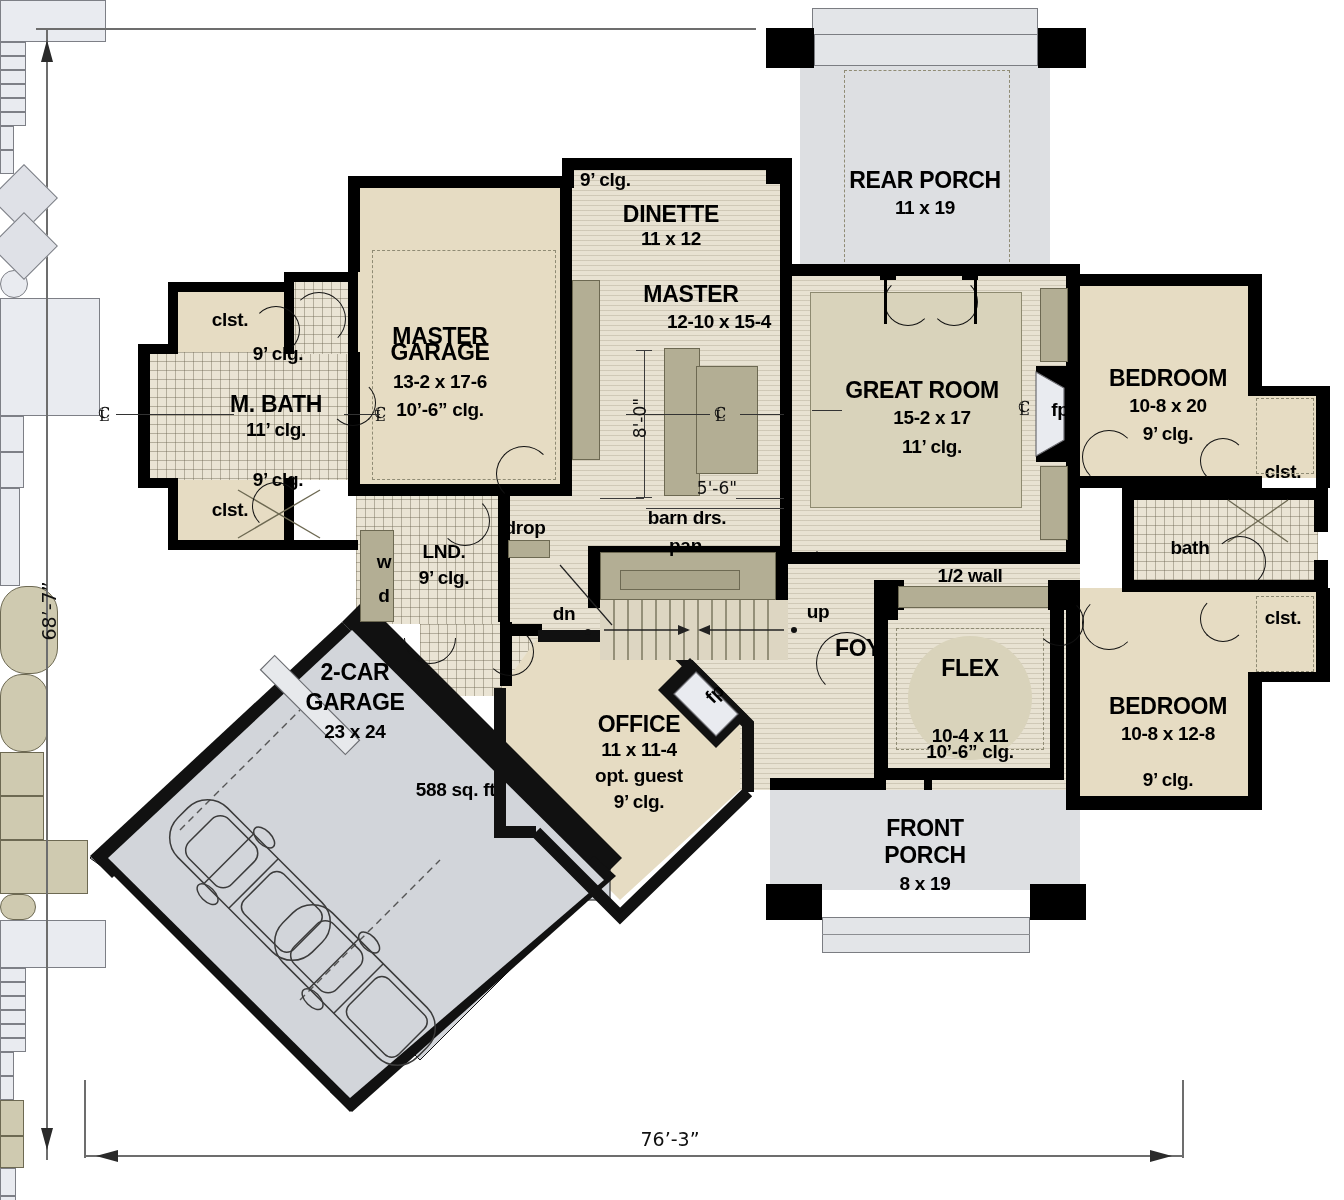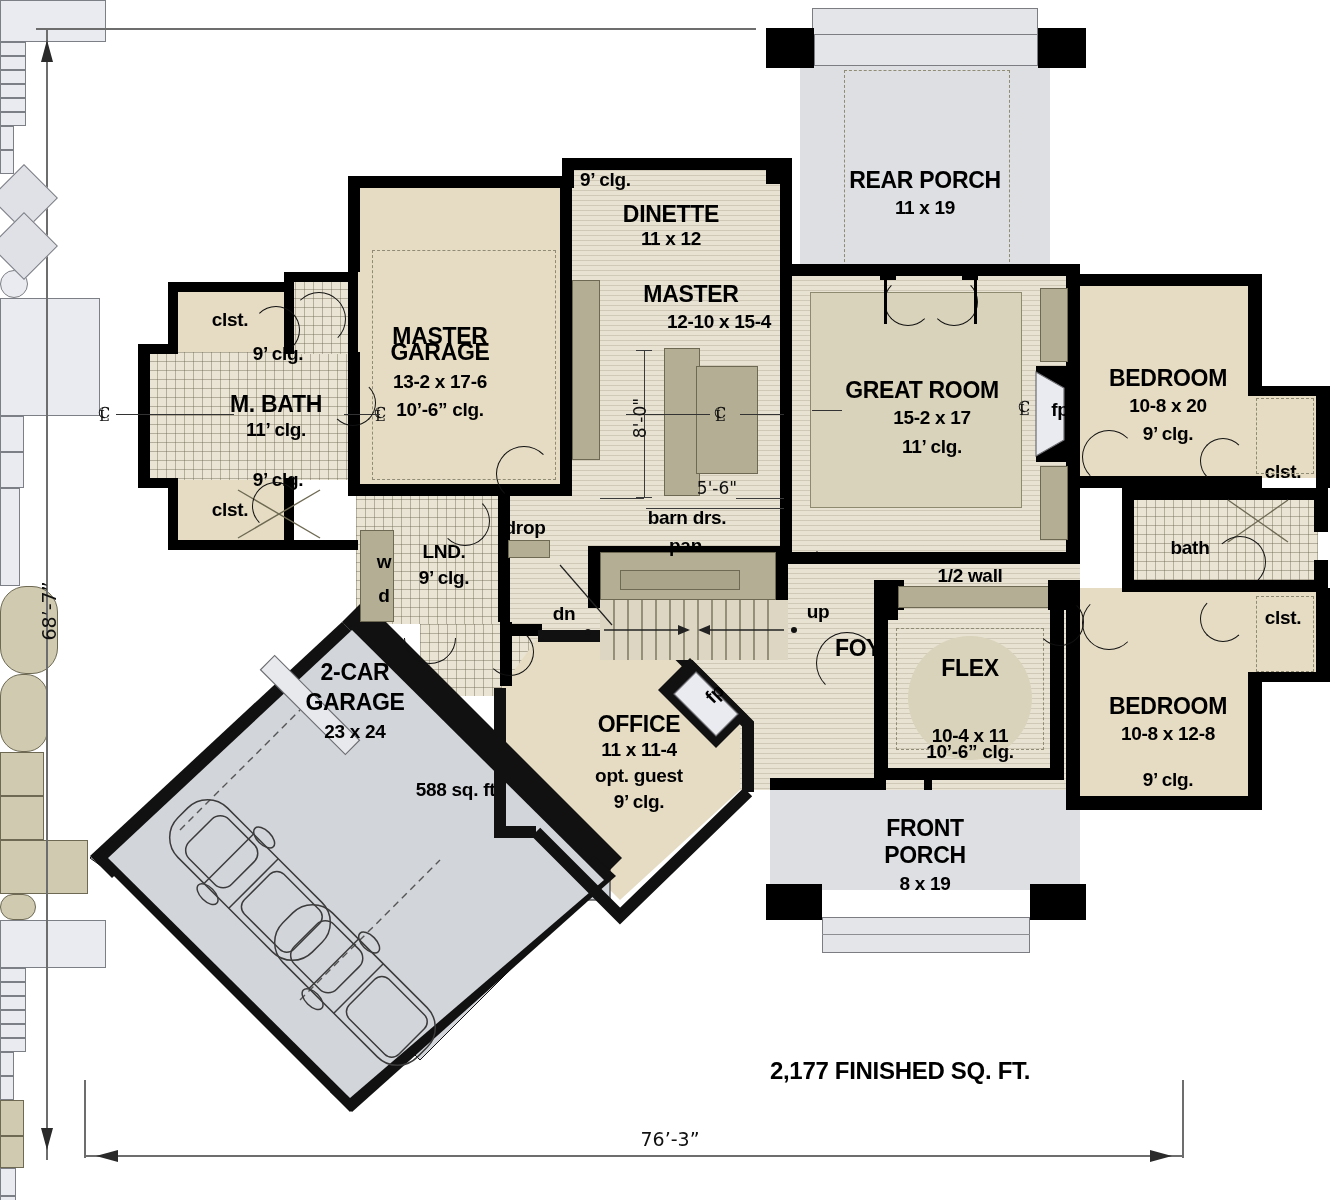--- a/index.html
+++ b/index.html
@@ -427,15 +427,14 @@
   <div class="arc" style="left:486px;top:628px;width:46px;height:46px;transform:scaleX(-1);"></div>
   <div class="arc" style="left:404px;top:612px;width:50px;height:50px;transform:rotate(-45deg);"></div>
   <div class="arc" style="left:816px;top:632px;width:60px;height:60px;transform:scaleY(-1);"></div>
   <div class="arc" style="left:1082px;top:430px;width:52px;height:52px;transform:scaleY(-1);"></div>
   <div class="arc" style="left:1082px;top:596px;width:52px;height:52px;"></div>
   <div class="arc" style="left:1200px;top:438px;width:44px;height:44px;transform:scaleY(-1);"></div>
   <div class="arc" style="left:1200px;top:596px;width:44px;height:44px;"></div>
   <div class="arc" style="left:1214px;top:536px;width:50px;height:50px;transform:rotate(180deg);"></div>
   <div class="arc" style="left:1036px;top:598px;width:46px;height:46px;transform:scaleX(-1);"></div>
 
-  <div class="lbl" style="left:620px;top:1058px;width:560px;font-size:24px;">2,177 FINISHED SQ. FT.</div>
 
 </div>
 
 </body></html>

